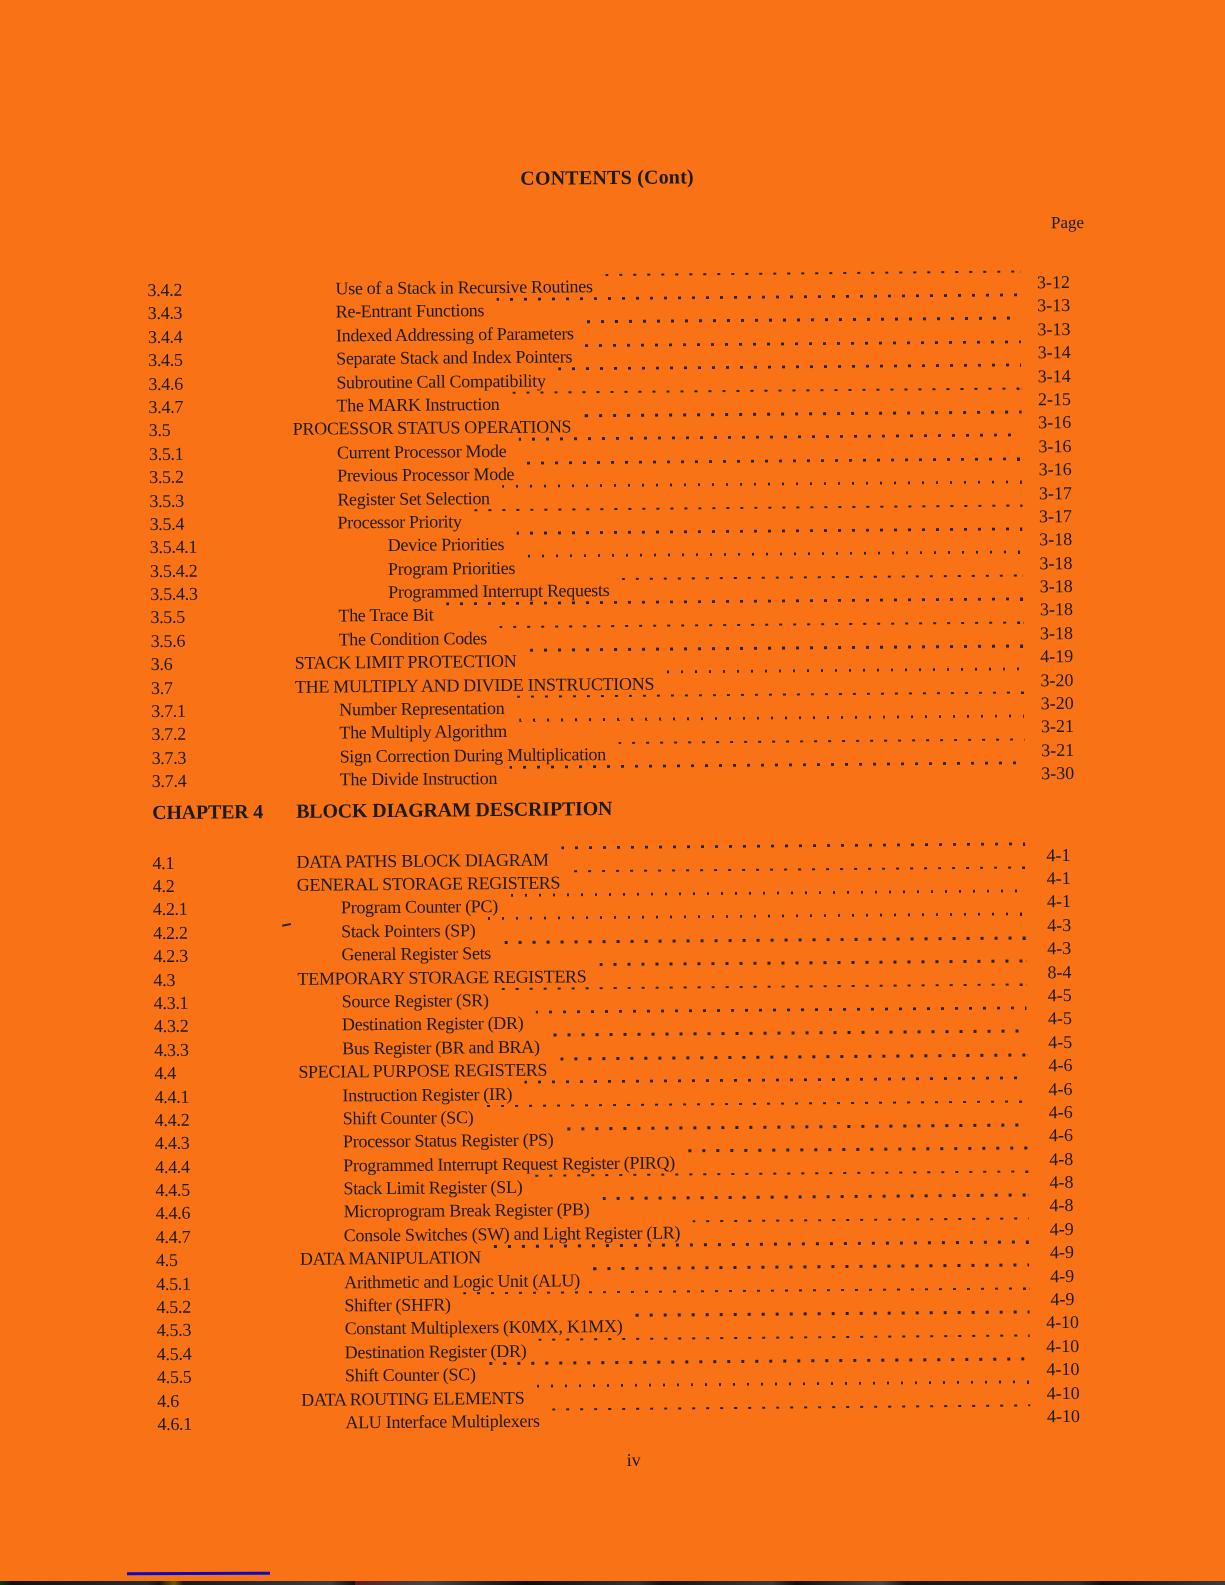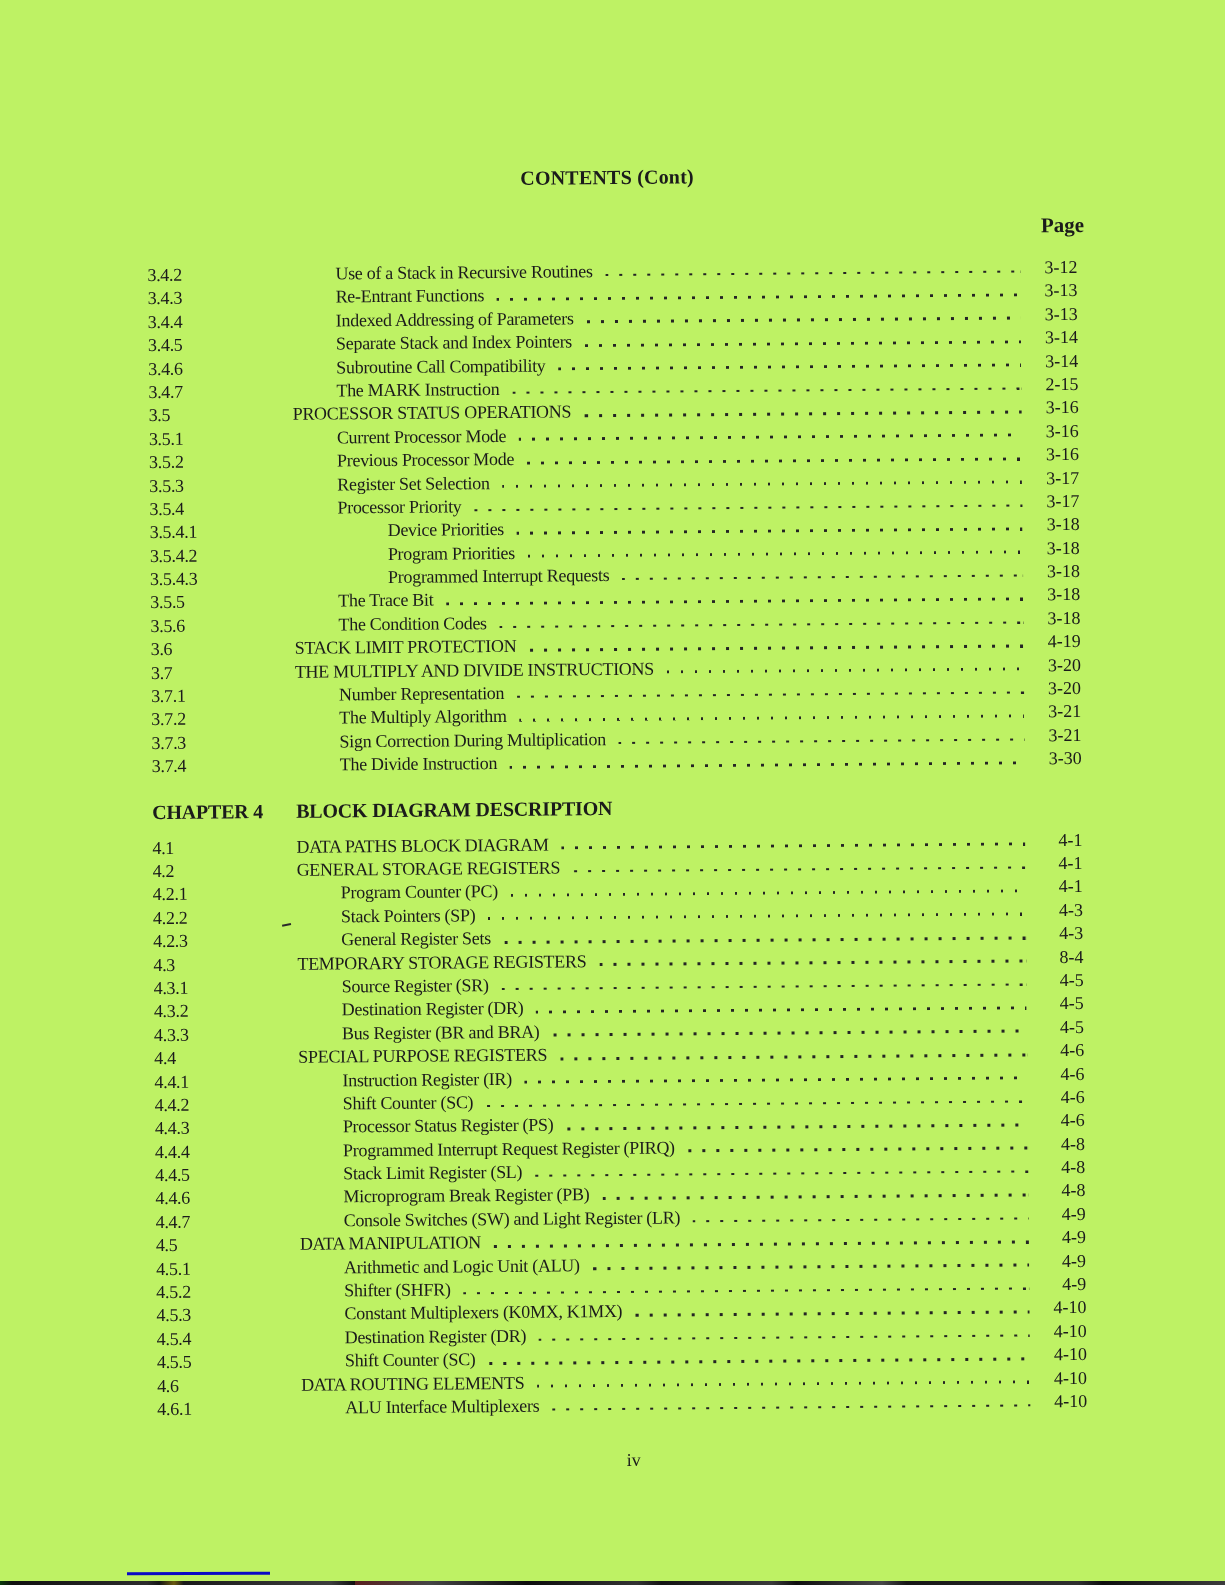--- a/index.html
+++ b/index.html
@@ -6,38 +6,38 @@
     margin: 0; padding: 0;
     width: 1225px; height: 1585px;
     background: #ffffff;
     overflow: hidden;
     font-family: "Liberation Serif", "DejaVu Serif", serif;
     color: #1b1b1b;
   }
   #sheet {
     position: absolute; left: 0; top: 0;
     width: 1225px; height: 1585px;
-    background: #bef264;
+    background: #f97316;
   }
   
   #tilt {
     position: absolute; left: 0; top: 0;
     width: 1225px; height: 1585px;
     transform: rotate(-0.5deg);
     transform-origin: 612px 800px;
   }
   .doc-title {
     position: absolute; left: 0; top: 166px; width: 1225px;
     text-align: center;
     font-size: 20px; font-weight: bold; letter-spacing: 0.2px;
     white-space: pre;
   }
   .page-col-header {
     position: absolute; top: 217px; left: 1043px; width: 46px;
-    font-size: 21px; font-weight: bold; text-align: right;
+    font-size: 17px; font-weight: normal; text-align: right;
   }
   #toc {
     position: absolute; left: 152px; top: 260px; width: 930px;
   }
   .row {
     display: flex;
     align-items: baseline;
     height: 23.4px;
     line-height: 23.4px;
     font-size: 18px;
@@ -56,22 +56,23 @@
     height: 2.7px;
     margin: 0 9px 7px 13px;
     background-image: repeating-linear-gradient(
       to right,
       #242424 0px, #242424 2.6px,
       transparent 2.6px, transparent 14px);
     background-position: right;
   }
   .row .pg {
     flex: 0 0 48px;
-    text-align: right;
+    text-align: center;
     letter-spacing: 0;
+    margin-top: 15px;
   }
   .row.chapter {
     height: 24px; line-height: 24px;
     margin-top: 21px; margin-bottom: 13px;
     font-size: 20px; font-weight: bold;
     letter-spacing: -0.2px;
   }
   .row.chapter .num { flex: 0 0 144px; }
   .footer-page-num {
     position: absolute; left: 570px; top: 1450px; width: 116px;

